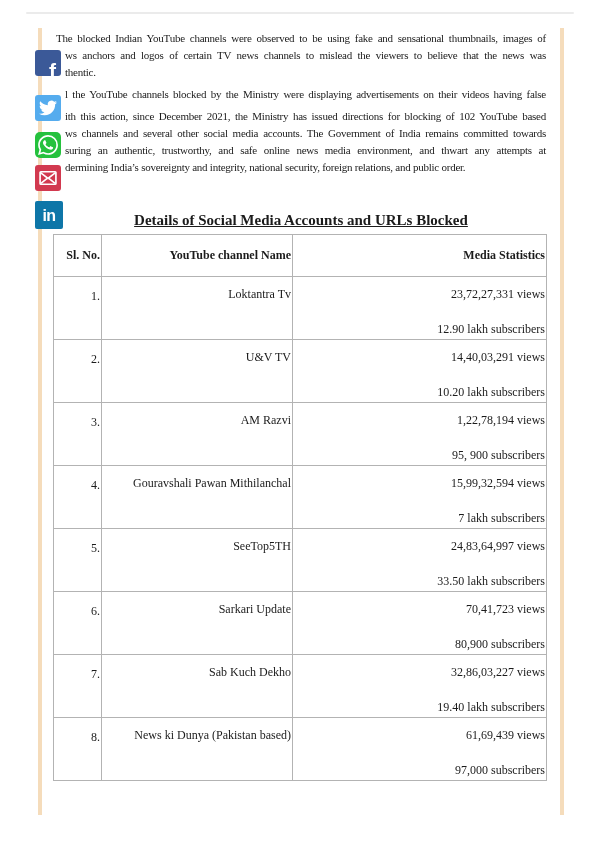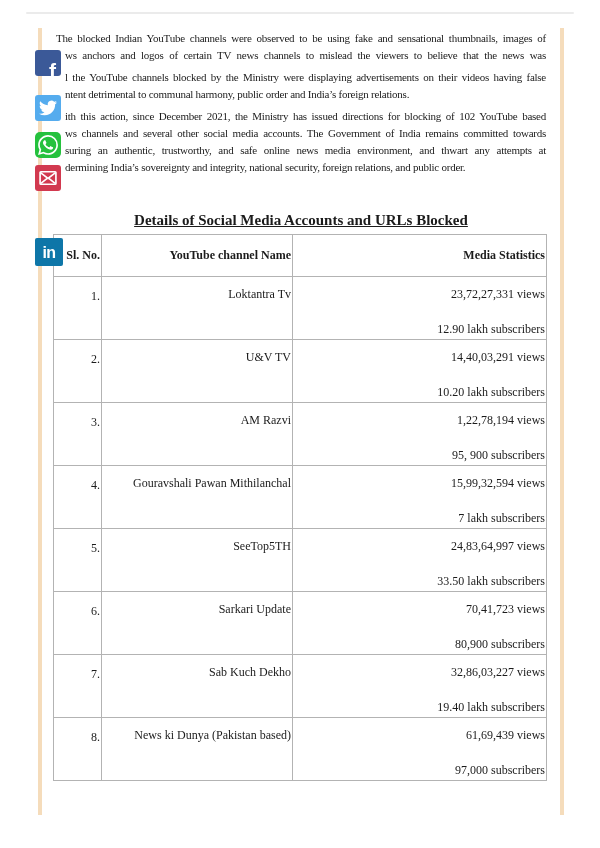--- a/index.html
+++ b/index.html
@@ -70,32 +70,32 @@
   </div>
 
   <div class="share-icon icon-em" style="background: rgb(210, 57, 79);">
     <svg width="20" height="20" viewBox="0 0 24 24" fill="none" stroke="#ffffff" stroke-width="2">
       <rect x="2.5" y="4.5" width="19" height="15" rx="1"></rect>
       <path d="M3 5.5l9 7 9-7"></path>
       <path d="M3.5 18.5l7.5-6M20.5 18.5l-7.5-6"></path>
     </svg>
   </div>
 
-  <div class="share-icon icon-li" style="background: rgb(14, 118, 168); margin-top: 37px;">
+  <div class="share-icon icon-li" style="background: rgb(14, 118, 168);">
     <span class="li-glyph">in</span>
   </div>
 
   <div class="paras">
     <div class="para">
       <div class="pline">The blocked Indian YouTube channels were observed to be using fake and sensational thumbnails, images of</div>
       <div class="pline cut">ws anchors and logos of certain TV news channels to mislead the viewers to believe that the news was</div>
+      <div class="pline cut end">thentic.</div>
     </div>
     <div class="para">
       <div class="pline cut">l the YouTube channels blocked by the Ministry were displaying advertisements on their videos having false</div>
-      <div class="pline cut end">ntent detrimental to communal harmony, public order and India’s foreign relations.</div>
     </div>
     <div class="para">
       <div class="pline cut">ith this action, since December 2021, the Ministry has issued directions for blocking of 102 YouTube based</div>
       <div class="pline cut">ws channels and several other social media accounts. The Government of India remains committed towards</div>
       <div class="pline cut">suring an authentic, trustworthy, and safe online news media environment, and thwart any attempts at</div>
       <div class="pline cut end">dermining India’s sovereignty and integrity, national security, foreign relations, and public order.</div>
     </div>
   </div>
 
   <div class="section-heading">Details of Social Media Accounts and URLs Blocked</div>

